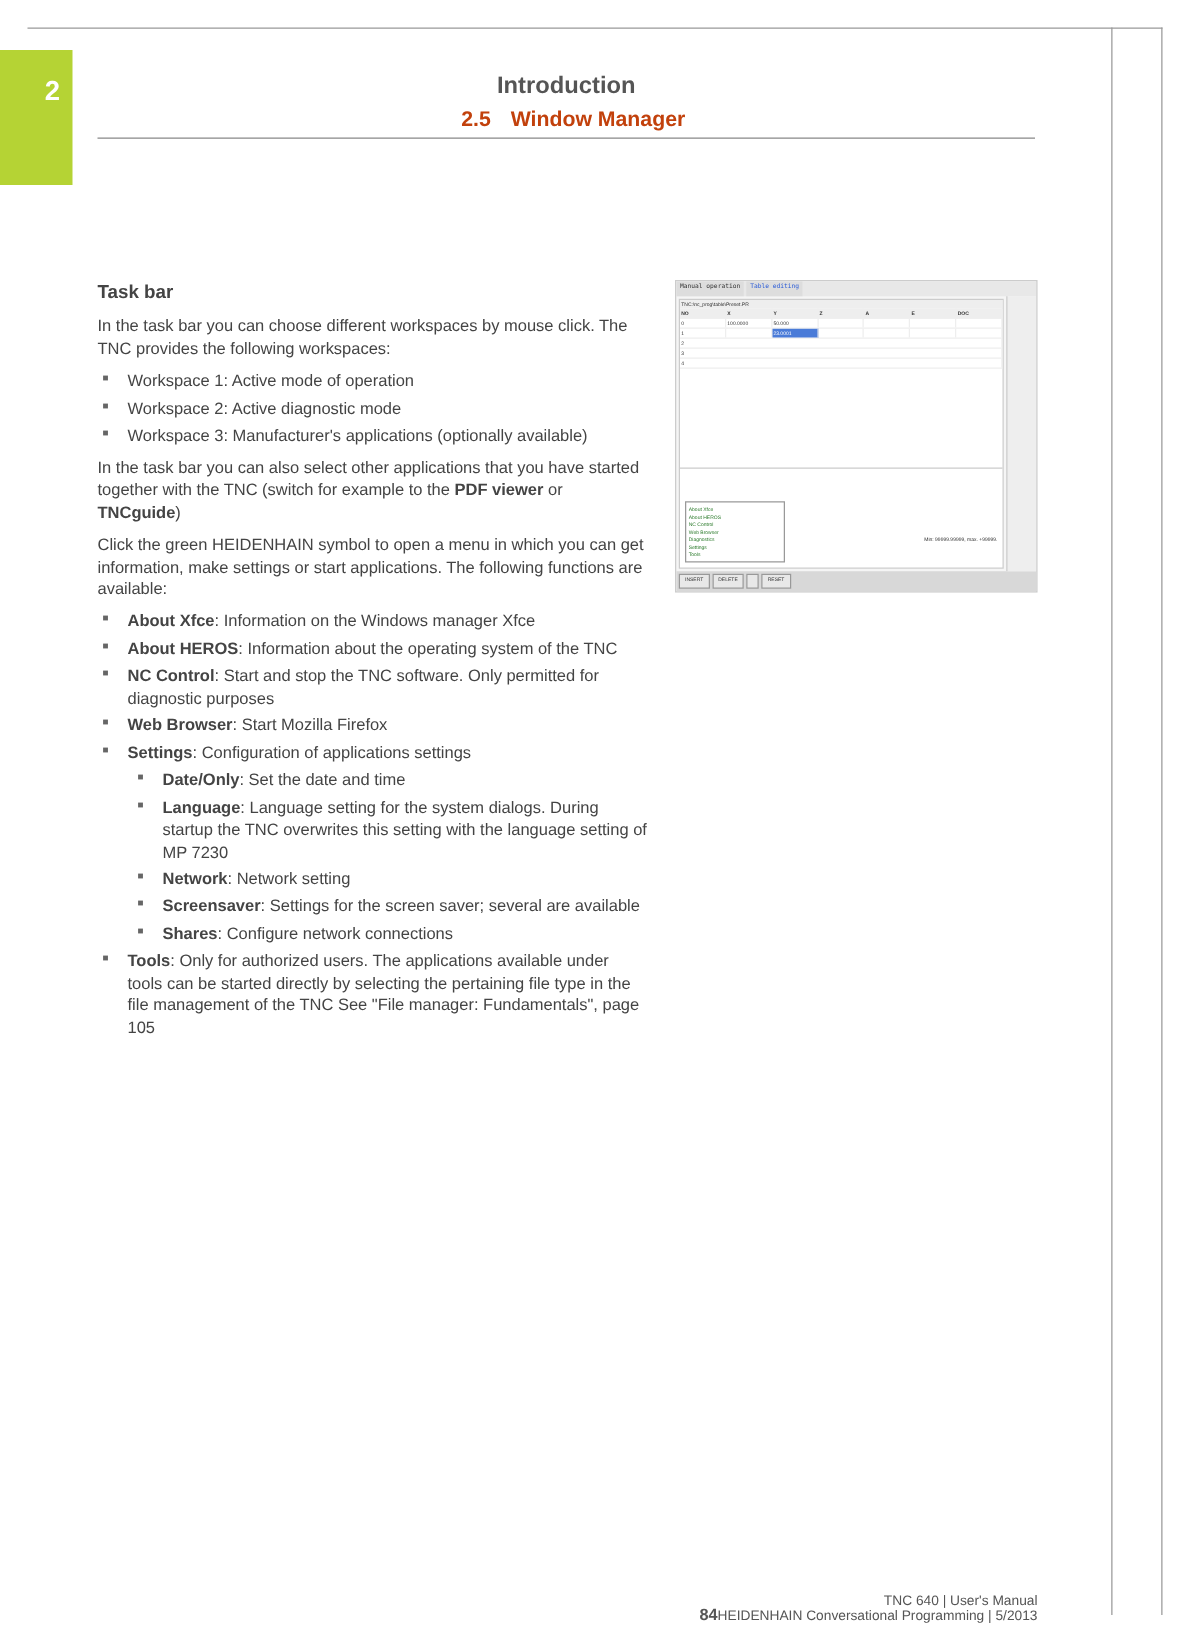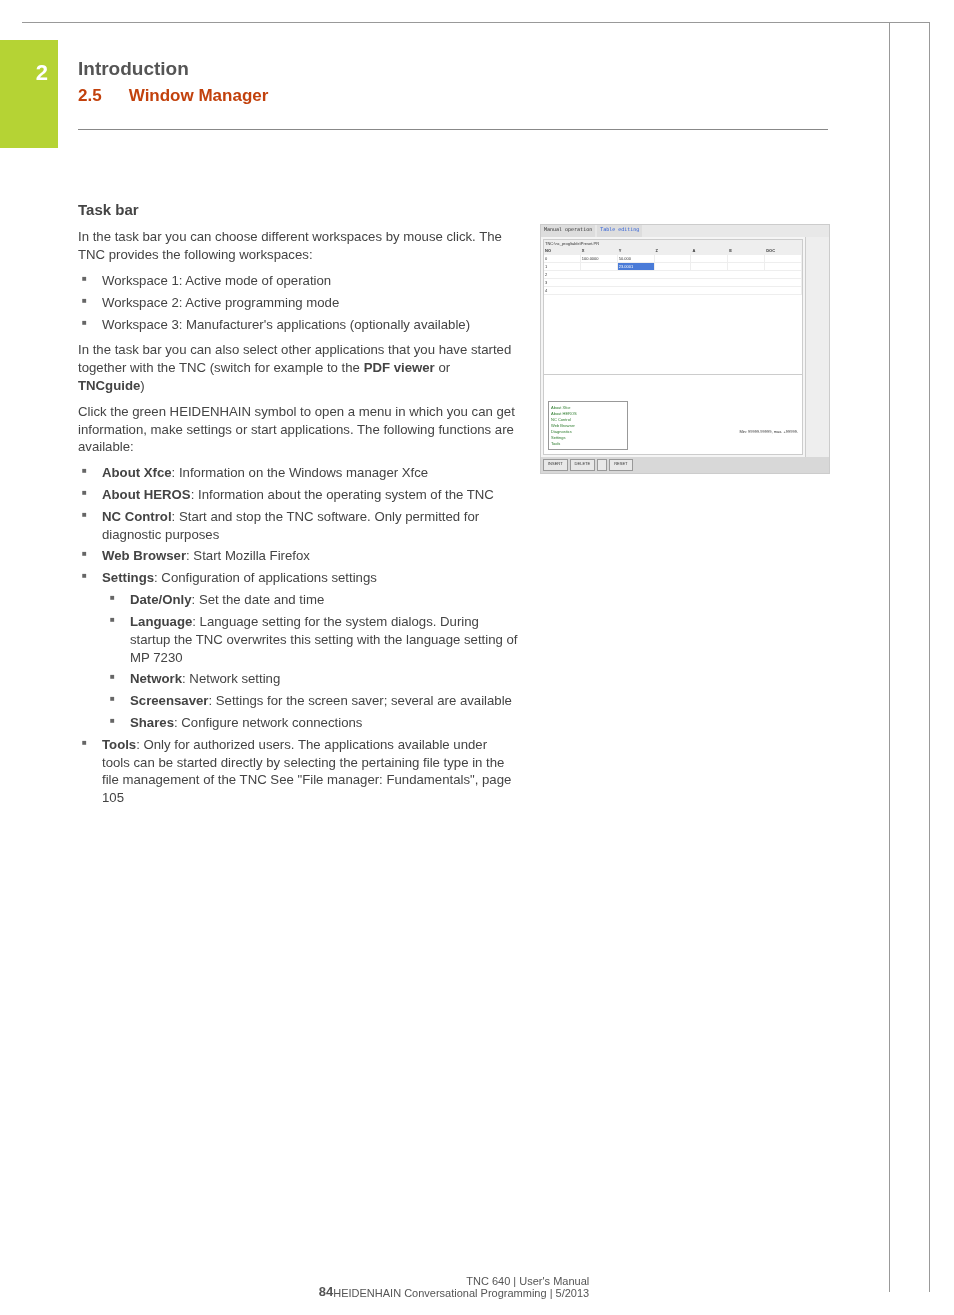--- a/index.html
+++ b/index.html
@@ -42,34 +42,35 @@
       font-size: 22px;
       text-align: right;
       padding: 20px 10px 0 0;
     }
     .header {
       position: absolute;
       top: 58px;
       left: 78px;
       width: 750px;
       border-bottom: 1px solid #888;
-      padding-bottom: 23px;
+      padding-bottom: 4px;
+      text-align: center;
     }
     .header h1 { font-size: 19px; font-weight: bold; color: #555; margin-bottom: 6px;}
     .header h2 { font-size: 17px; font-weight: bold; color: #c2410c; }
     .header .secnum { display:inline-block; width:46px; }
     .content {
       position: absolute;
       top: 200px;
       left: 78px;
       width: 440px;
       color: #444;
       line-height: 1.35;
     }
-    .content h3 { font-size: 15px; font-weight: bold; color:#444; margin-bottom:8px; }
+    .content h3 { font-size: 15px; font-weight: bold; color:#444; margin-bottom:8px;margin-top:24px; }
     .content p { margin-bottom: 8px; }
     ul.sq { list-style: none; padding-left: 14px; margin-bottom:8px;}
     ul.sq > li { position: relative; padding-left: 10px; margin-bottom: 4px; }
     ul.sq > li::before {
       content: "■"; position: absolute; left: -10px; top: 2px;
       font-size: 8px; color: #666;
     }
     ul.sq2 { list-style: none; padding-left: 18px; margin-top:4px;}
     ul.sq2 > li { position: relative; padding-left: 10px; margin-bottom: 4px; }
     ul.sq2 > li::before {
@@ -101,21 +102,21 @@
     .ss-menu { position:absolute; bottom:4px; left:4px; width:80px; background:#fff; border:1px solid #999; font-size:4px; padding:2px;}
     .ss-menu div { color:#2a7a2a; margin:1px 0;}
     .ss-foot { height:16px; background:#d8d8d8; display:flex; gap:2px; padding:2px; font-size:4px;}
     .ss-btn { background:#e8e8e8; border:1px solid #999; padding:1px 4px;}
     .footer {
       position: absolute;
       bottom: 16px;
       left: 78px;
       width: 752px;
       display: flex;
-      justify-content: center;
+      justify-content: flex-end;
       align-items: flex-end;
       font-size: 11px;
       color: #555;
     }
     .footer .pg { font-weight: bold; font-size: 13px; }
     .footer .right { text-align: right; }
   </style>
 </head>
 <body>
 
@@ -132,21 +133,21 @@
     <span class="secnum">2.5</span>
     <span>Window Manager</span>
   </h2>
 </div>
 
 <div class="content">
   <h3>Task bar</h3>
   <p>In the task bar you can choose different workspaces by mouse click. The TNC provides the following workspaces:</p>
   <ul class="sq" id="ws-list">
       <li>Workspace 1: Active mode of operation</li>
-      <li>Workspace 2: Active programming mode</li>
+      <li>Workspace 2: Active diagnostic mode</li>
       <li>Workspace 3: Manufacturer's applications (optionally available)</li>
     </ul>
   <p>
     <span>In the task bar you can also select other applications that you have started together with the TNC (switch for example to the </span><span class="b">PDF viewer</span><span> or </span><span class="b">TNCguide</span><span>)</span>
   </p>
   <p>Click the green HEIDENHAIN symbol to open a menu in which you can get information, make settings or start applications. The following functions are available:</p>
   <ul class="sq" id="menu-list">
       <li><span class="b">About Xfce</span><span>: Information on the Windows manager Xfce</span></li>
       <li><span class="b">About HEROS</span><span>: Information about the operating system of the TNC</span></li>
       <li><span class="b">NC Control</span><span>: Start and stop the TNC software. Only permitted for diagnostic purposes</span></li>

